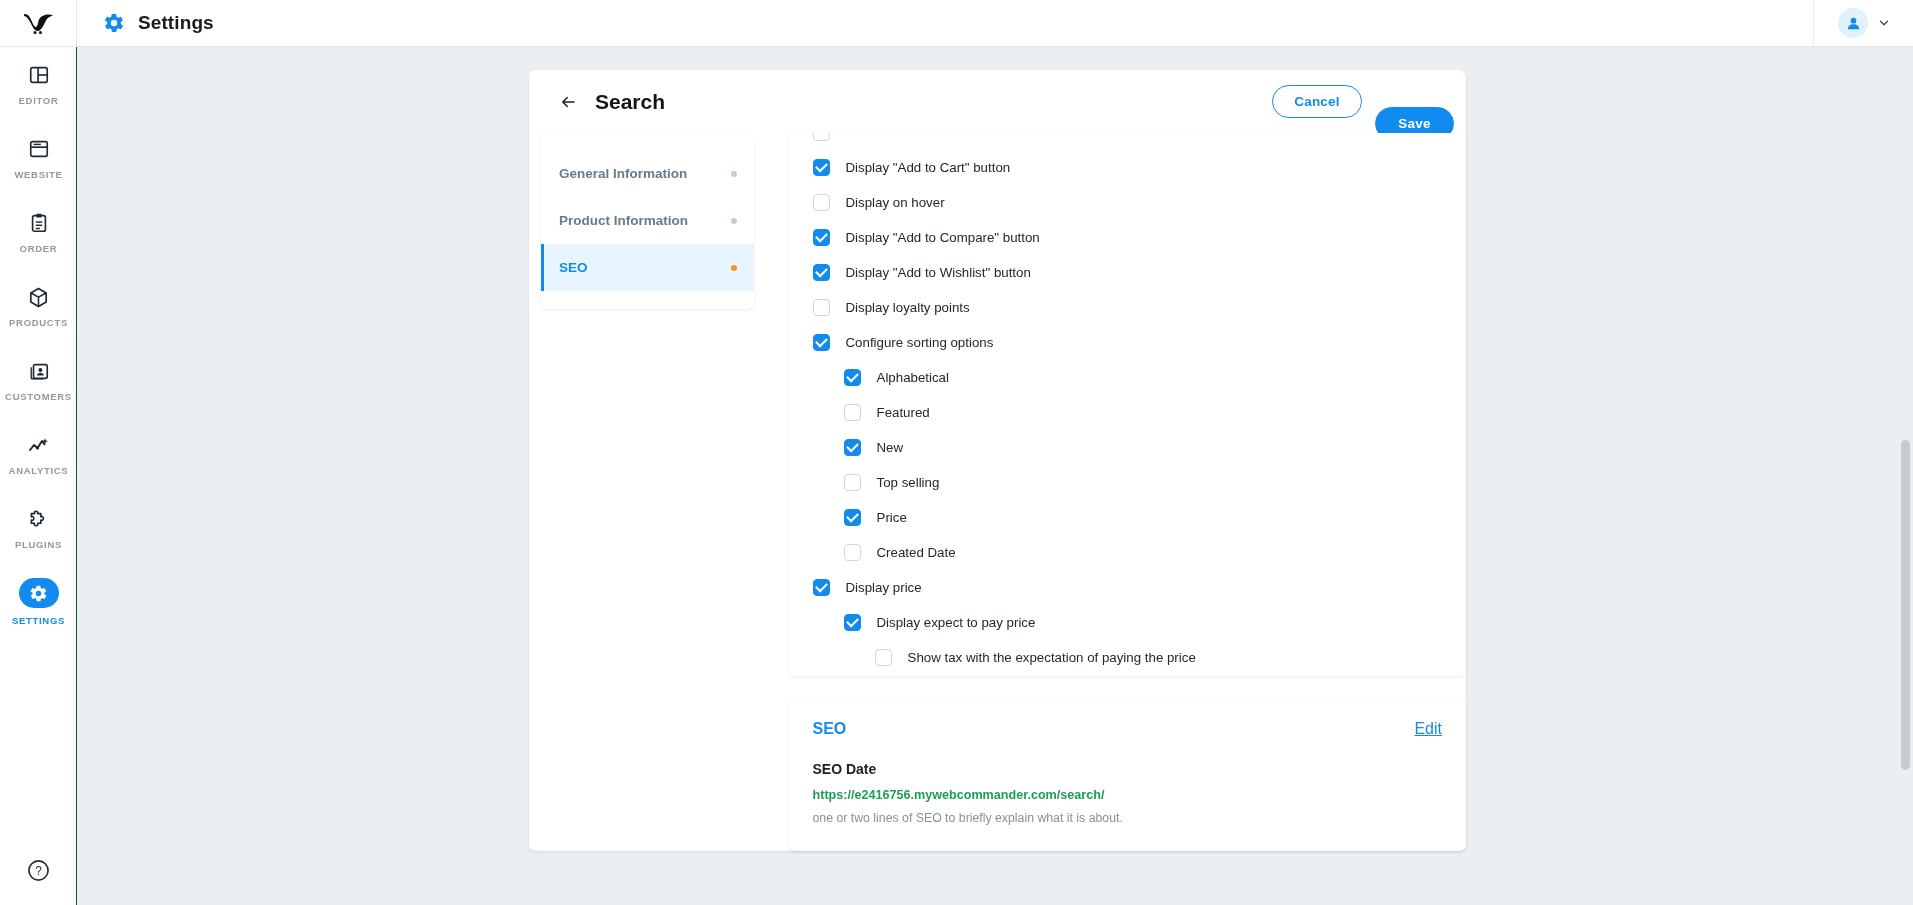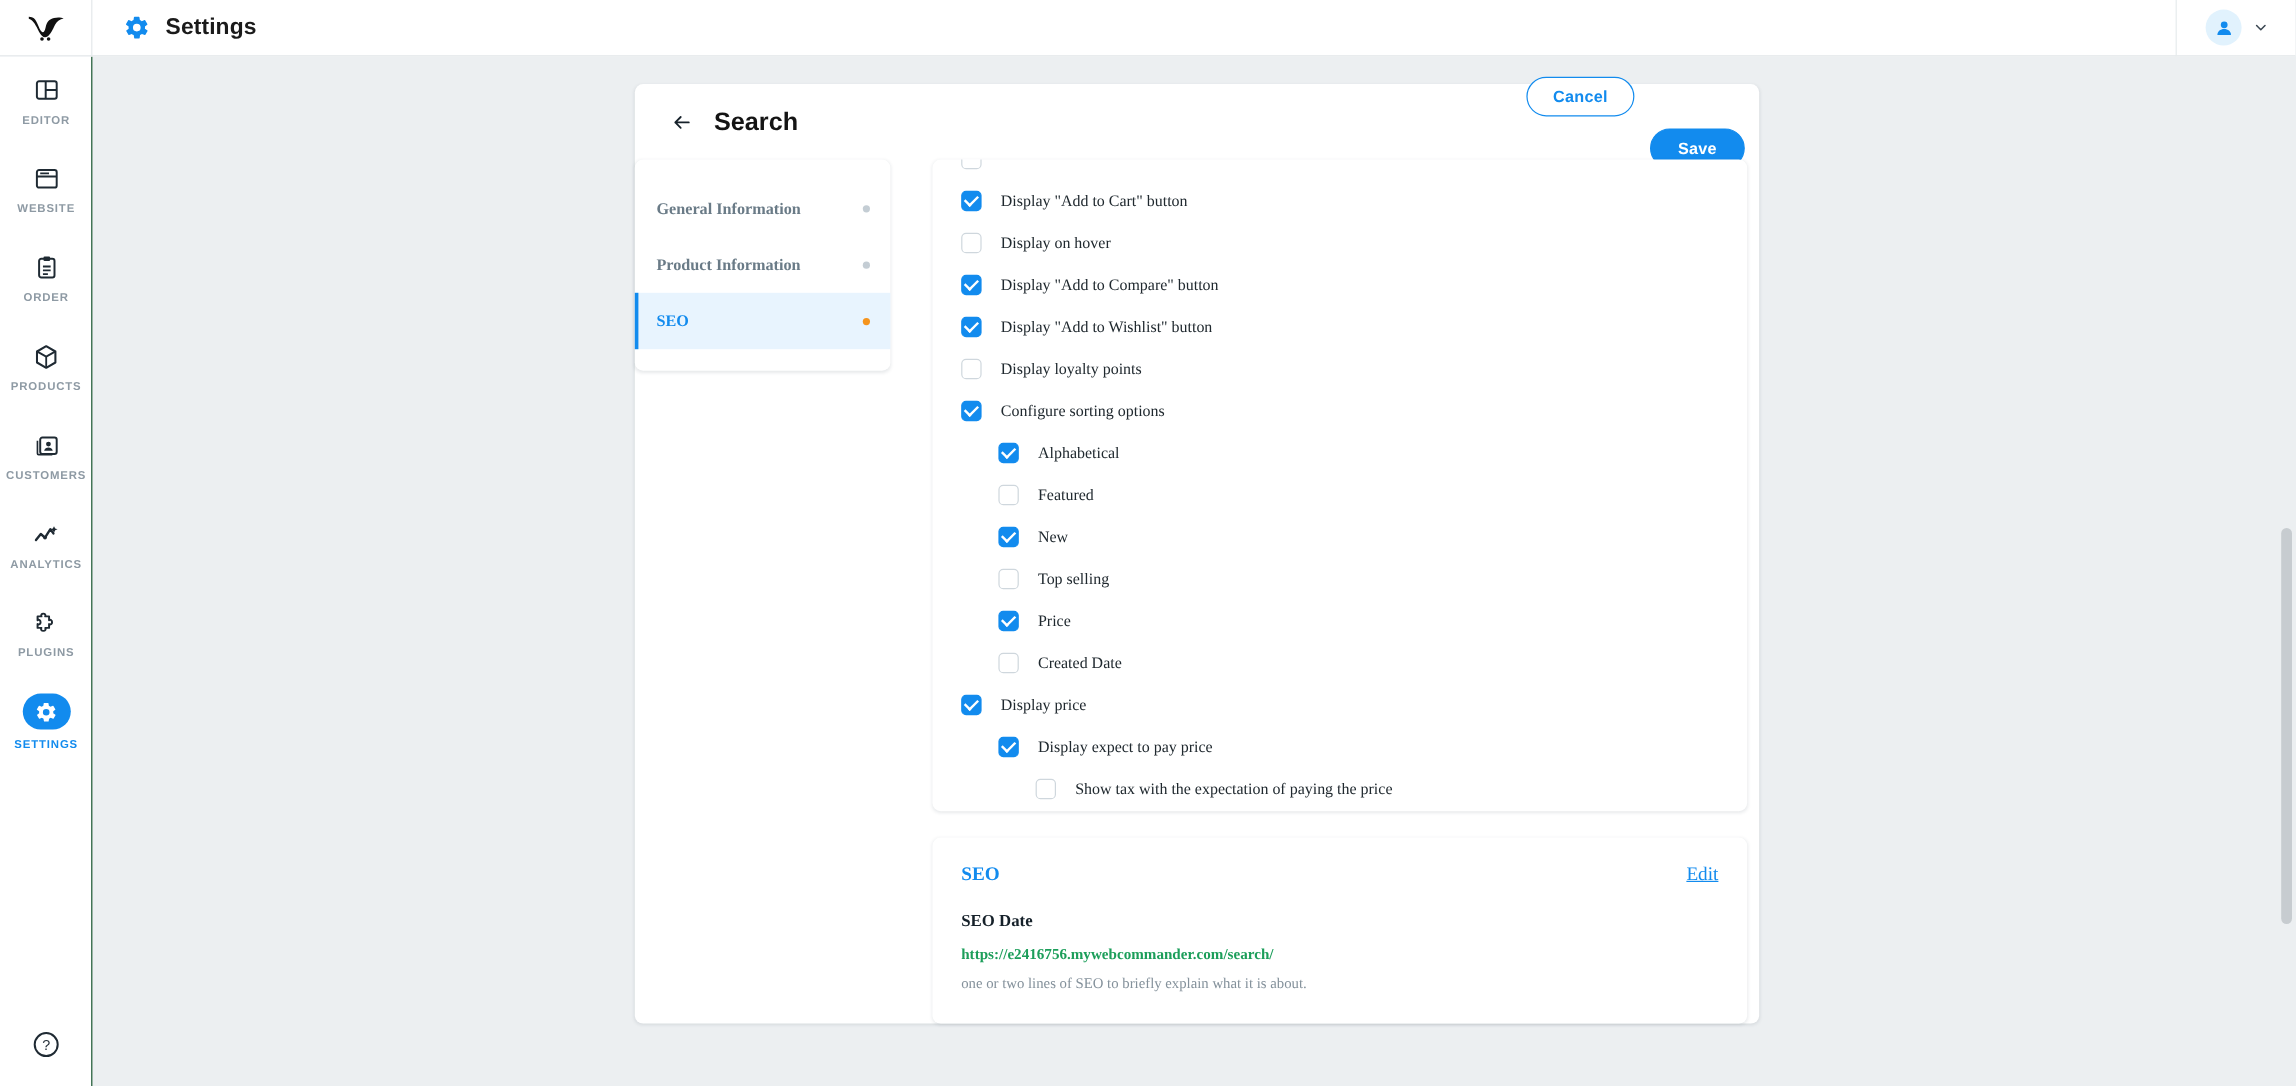--- a/index.html
+++ b/index.html
@@ -57,31 +57,31 @@
     position: absolute; left: 529px; top: 70px; width: 937px;
     background: #ffffff; border-radius: 7px;
     box-shadow: 0 1px 3px rgba(20,40,60,.10);
   }
   .panel-head {
     height: 63px; display: flex; align-items: center;
     padding: 0 12px 0 28px;
   }
   .back-arrow { cursor: pointer; display: flex; align-items: center; margin-right: 16px; }
   .panel-title { font-size: 21px; font-weight: 700; color: #141414; }
-  .panel-actions { margin-left: auto; display: flex; gap: 13px; }
+  .panel-actions { margin-left: auto; display: flex; gap: 13px; align-items: center; }
   .btn {
     height: 33px; border-radius: 17px; font-size: 13.5px; font-weight: 600;
     display: flex; align-items: center; justify-content: center; cursor: pointer;
     letter-spacing: .2px;
   }
   .btn-cancel { width: 90px; background: #fff; border: 1.5px solid #128bee; color: #128bee; }
   .btn-save { width: 79px; background: #128bee; border: 1.5px solid #128bee; color: #fff; margin-top: 43px; }
 
   
-  .panel-body { display: flex; padding: 0 0 0 0; position: relative; font-family: Liberation Serif, serif; }
+  .panel-body { display: flex; padding: 0 0 0 12px; position: relative; }
 
   .side-menu {
     width: 213px; margin-left: 0; background: #fff; border-radius: 7px;
     box-shadow: 0 1px 3px rgba(20,40,60,.10);
     padding: 17px 0 18px 0; align-self: flex-start;
   }
   .side-item {
     height: 47px; display: flex; align-items: center; padding: 0 17px 0 18px;
     cursor: pointer; position: relative;
   }

